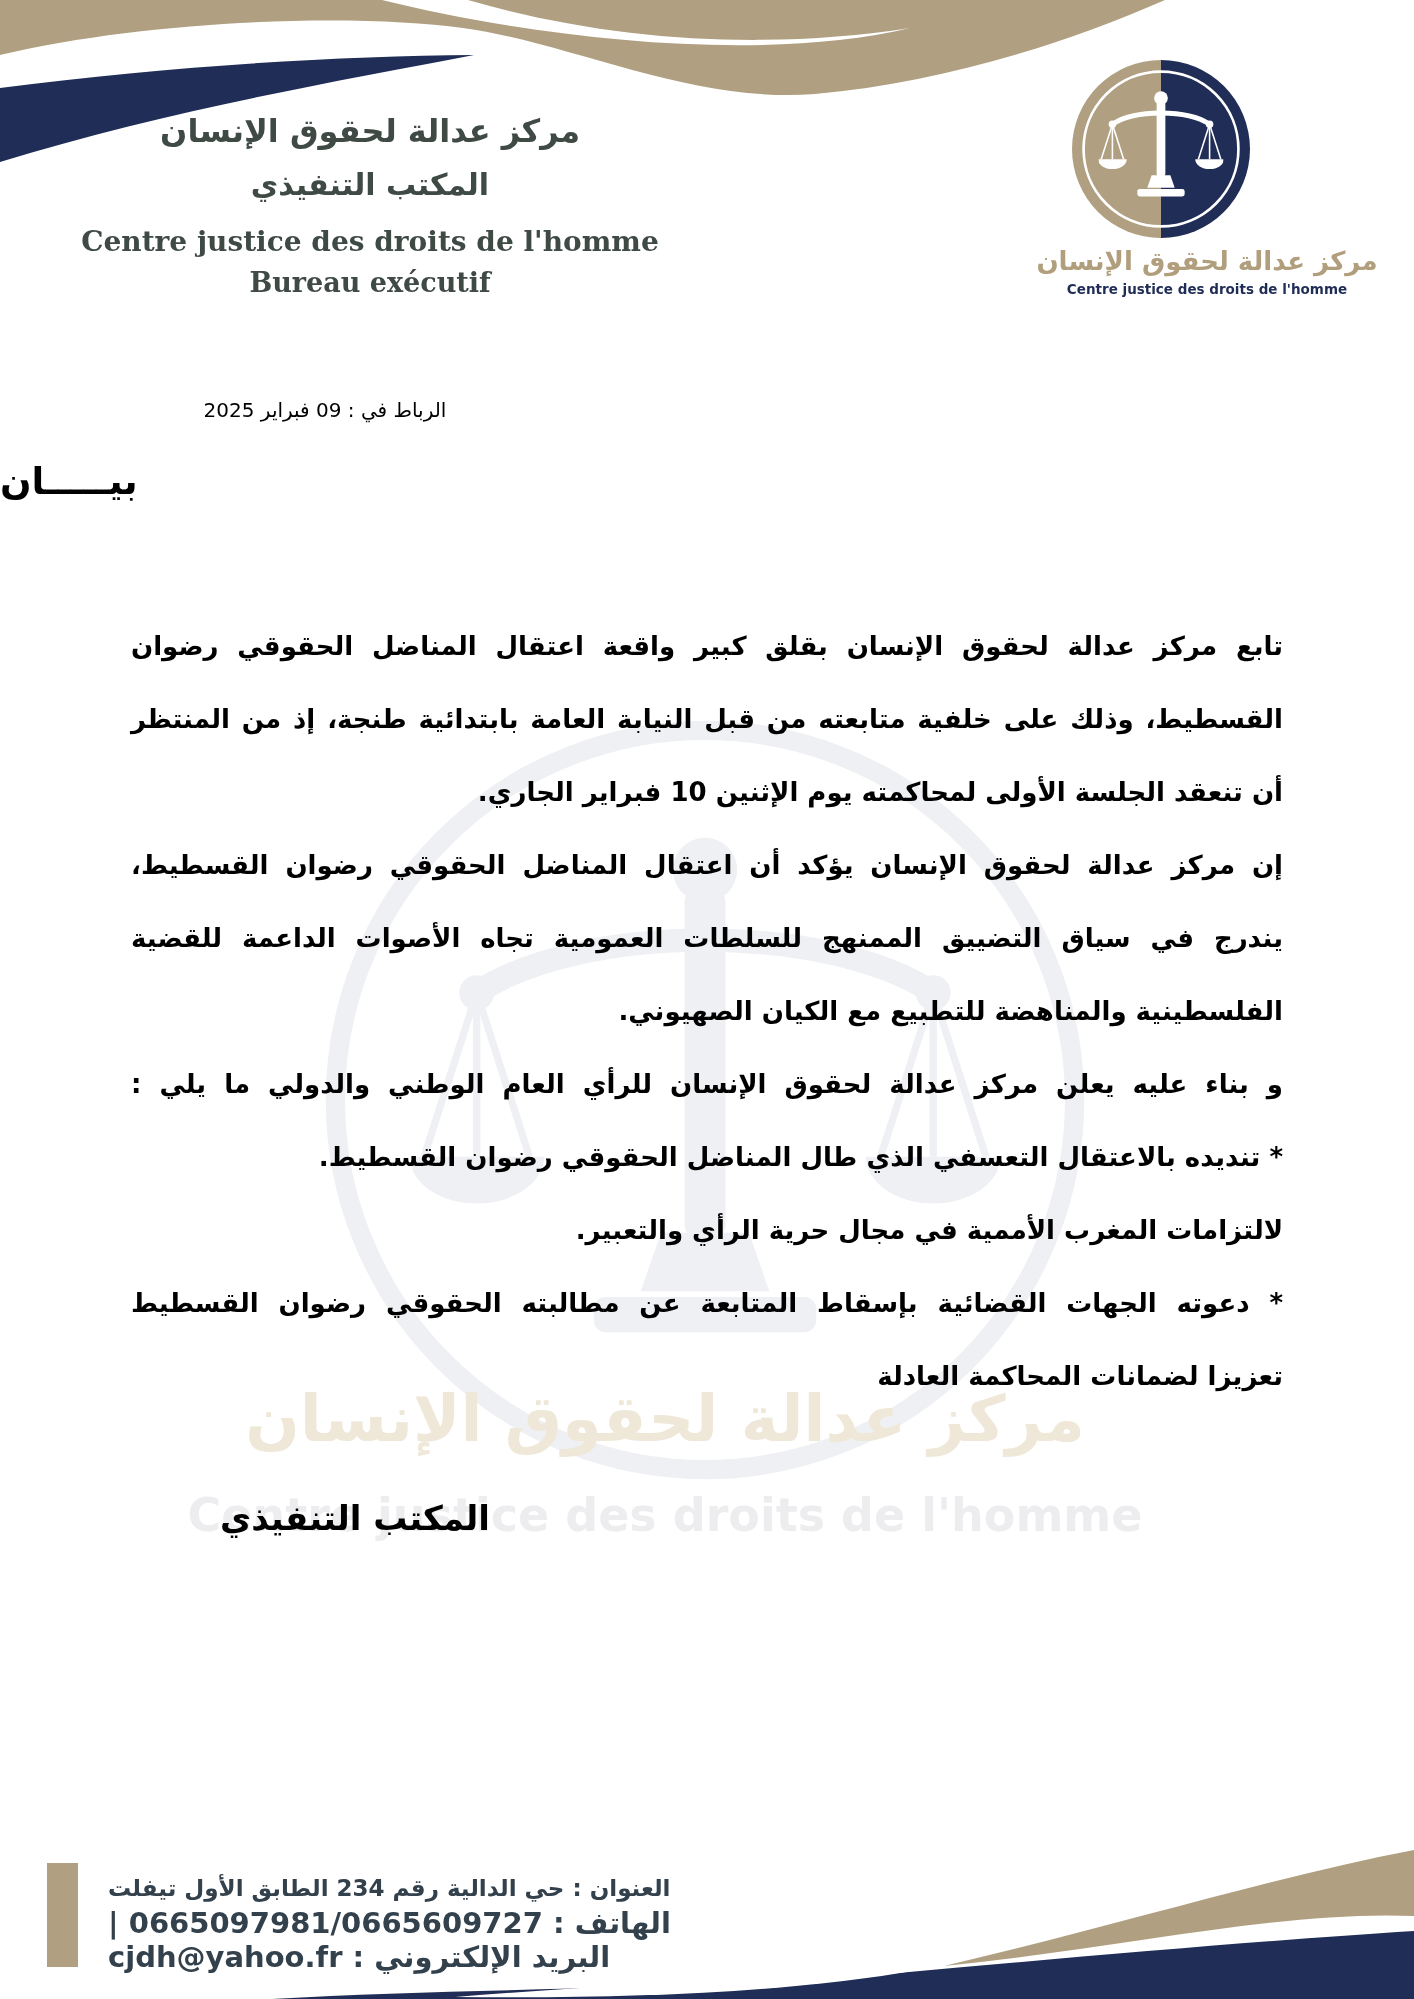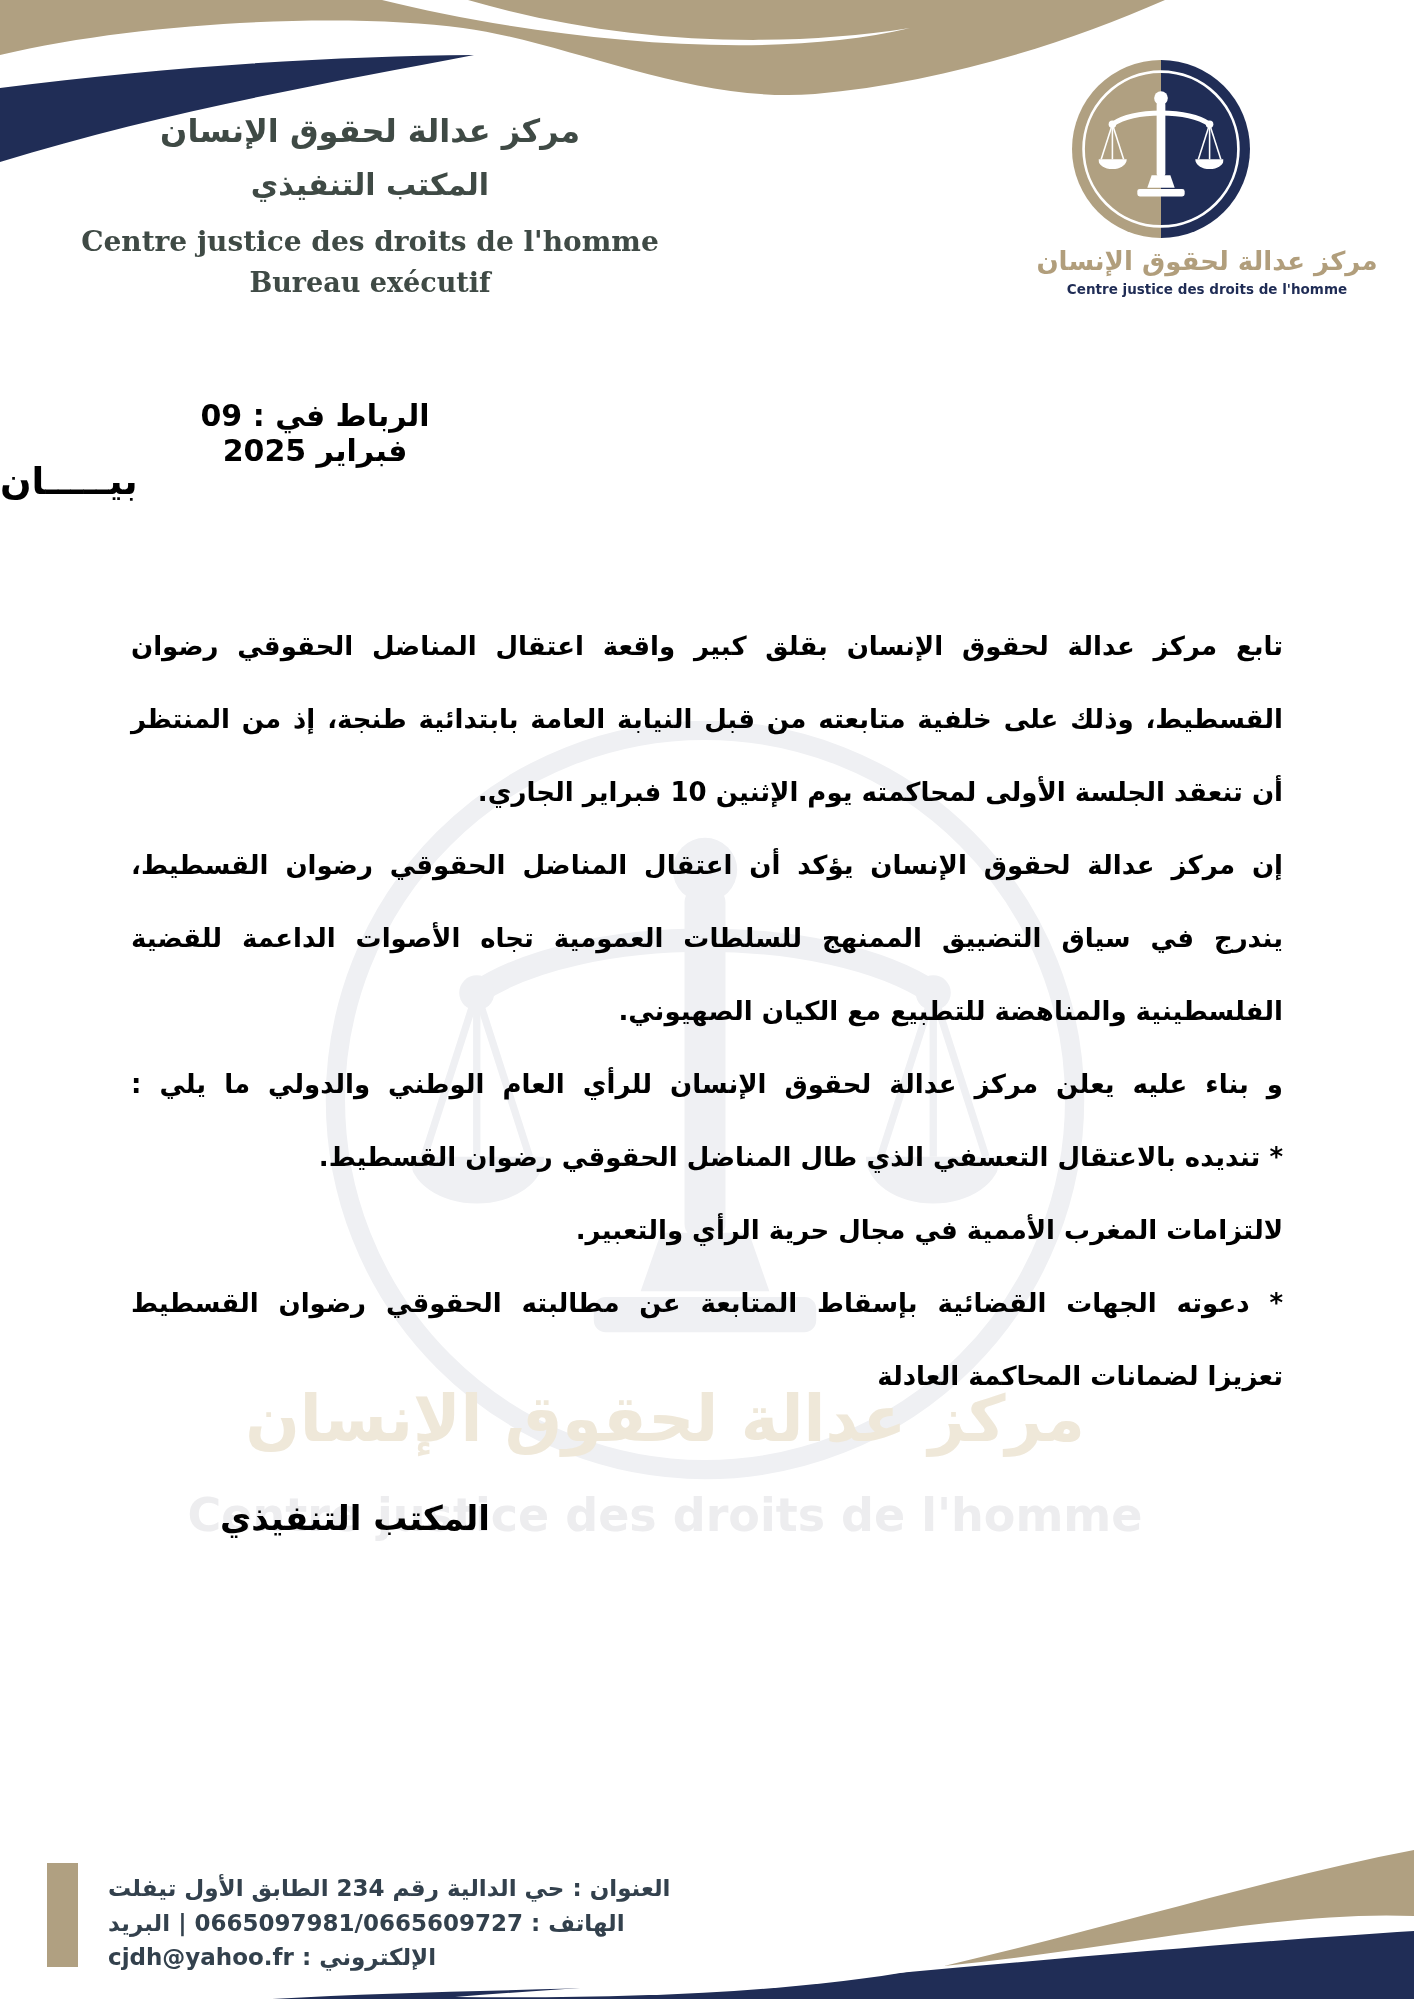--- a/index.html
+++ b/index.html
@@ -16,43 +16,43 @@
   .org-ar2 { font-size:30px; font-weight:bold; direction:rtl; line-height:50px; margin-top:4px; }
   .org-fr1 { font-family:"DejaVu Serif", serif; font-size:28px; font-weight:bold; margin-top:16px; line-height:32px; }
   .org-fr2 { font-family:"DejaVu Serif", serif; font-size:27px; font-weight:bold; margin-top:10px; line-height:30px; }
   
   .logo-svg { position:absolute; left:1072px; top:60px; width:178px; height:178px; }
   .logo-cap-ar { position:absolute; left:1020px; top:244px; width:374px; text-align:center;
                  direction:rtl; font-size:26px; font-weight:bold; color:#b19e7c; line-height:34px; }
   .logo-cap-fr { position:absolute; left:1020px; top:280px; width:374px; text-align:center;
                  font-size:13.5px; font-weight:bold; color:#1f2c55; line-height:18px; }
   
-  .date-line { position:absolute; left:160px; top:398px; width:310px; direction:rtl; text-align:center;
-               font-size:30px; font-weight:bold; color:#000; }
+  .date-line { position:absolute; left:170px; top:398px; width:310px; direction:rtl; text-align:center;
+               font-size:20px; font-weight:normal; color:#000; }
   .doc-title { position:absolute; left:0; top:460px; width:1414px; text-align:left; direction:rtl;
                font-size:37px; font-weight:bold; color:#000; }
   
   .wm-svg { position:absolute; left:320px; top:715px; width:770px; height:770px; }
   .wm-ar { position:absolute; left:0; top:1382px; width:1330px; text-align:center; direction:rtl;
            font-size:64px; font-weight:bold; color:#efe8d9; }
   .wm-fr { position:absolute; left:0; top:1488px; width:1330px; text-align:center;
            font-size:46px; font-weight:bold; color:#ededef; }
   
   .body-text { position:absolute; left:131px; top:610px; width:1152px; direction:rtl; color:#000; }
   .body-text .ln { height:73px; line-height:73px; font-size:26px; font-weight:bold; white-space:nowrap; }
   .body-text .ln.jl { white-space:normal; text-align:justify; text-align-last:justify; text-justify:inter-word; }
   .body-text .ln.el { text-align:right; }
   .signature { position:absolute; left:220px; top:1498px; direction:rtl;
                font-size:34px; font-weight:bold; color:#000; }
   
   .footer-bar { position:absolute; left:47px; top:1863px; width:31px; height:104px; background:#b0a081; }
   .footer-text { position:absolute; left:108px; top:1870px; width:620px; direction:rtl; text-align:left;
                  color:#33414d; font-weight:bold; }
   .footer-text .f1 { font-size:23px; line-height:36px; }
-  .footer-text .f2 { font-size:23px; line-height:34px; }
+  .footer-text .f2 { font-size:29px; line-height:34px; }
   .hidden-defs { position:absolute; width:0; height:0; overflow:hidden; }
 </style>
 </head>
 <body>
 
 <svg class="hidden-defs" aria-hidden="true">
   <symbol id="scales-symbol" viewBox="0 0 200 200">
     <circle cx="100" cy="24" r="11" fill="currentColor"></circle>
     <rect x="93" y="30" width="14" height="120" rx="5" fill="currentColor"></rect>
     <path d="M22,66 C58,42 142,42 178,66" fill="none" stroke="currentColor" stroke-width="8" stroke-linecap="round"></path>

